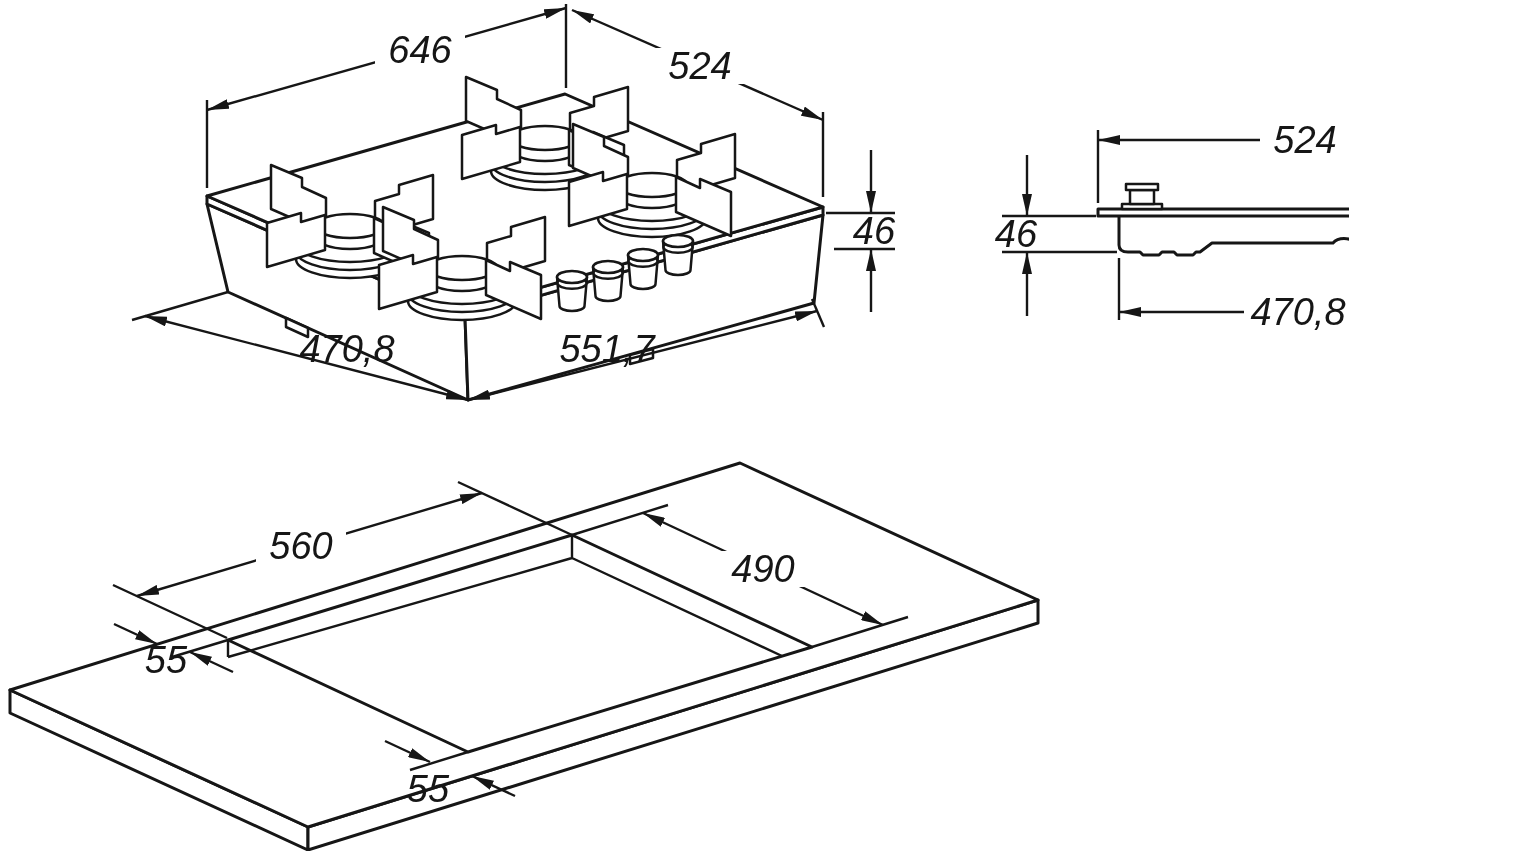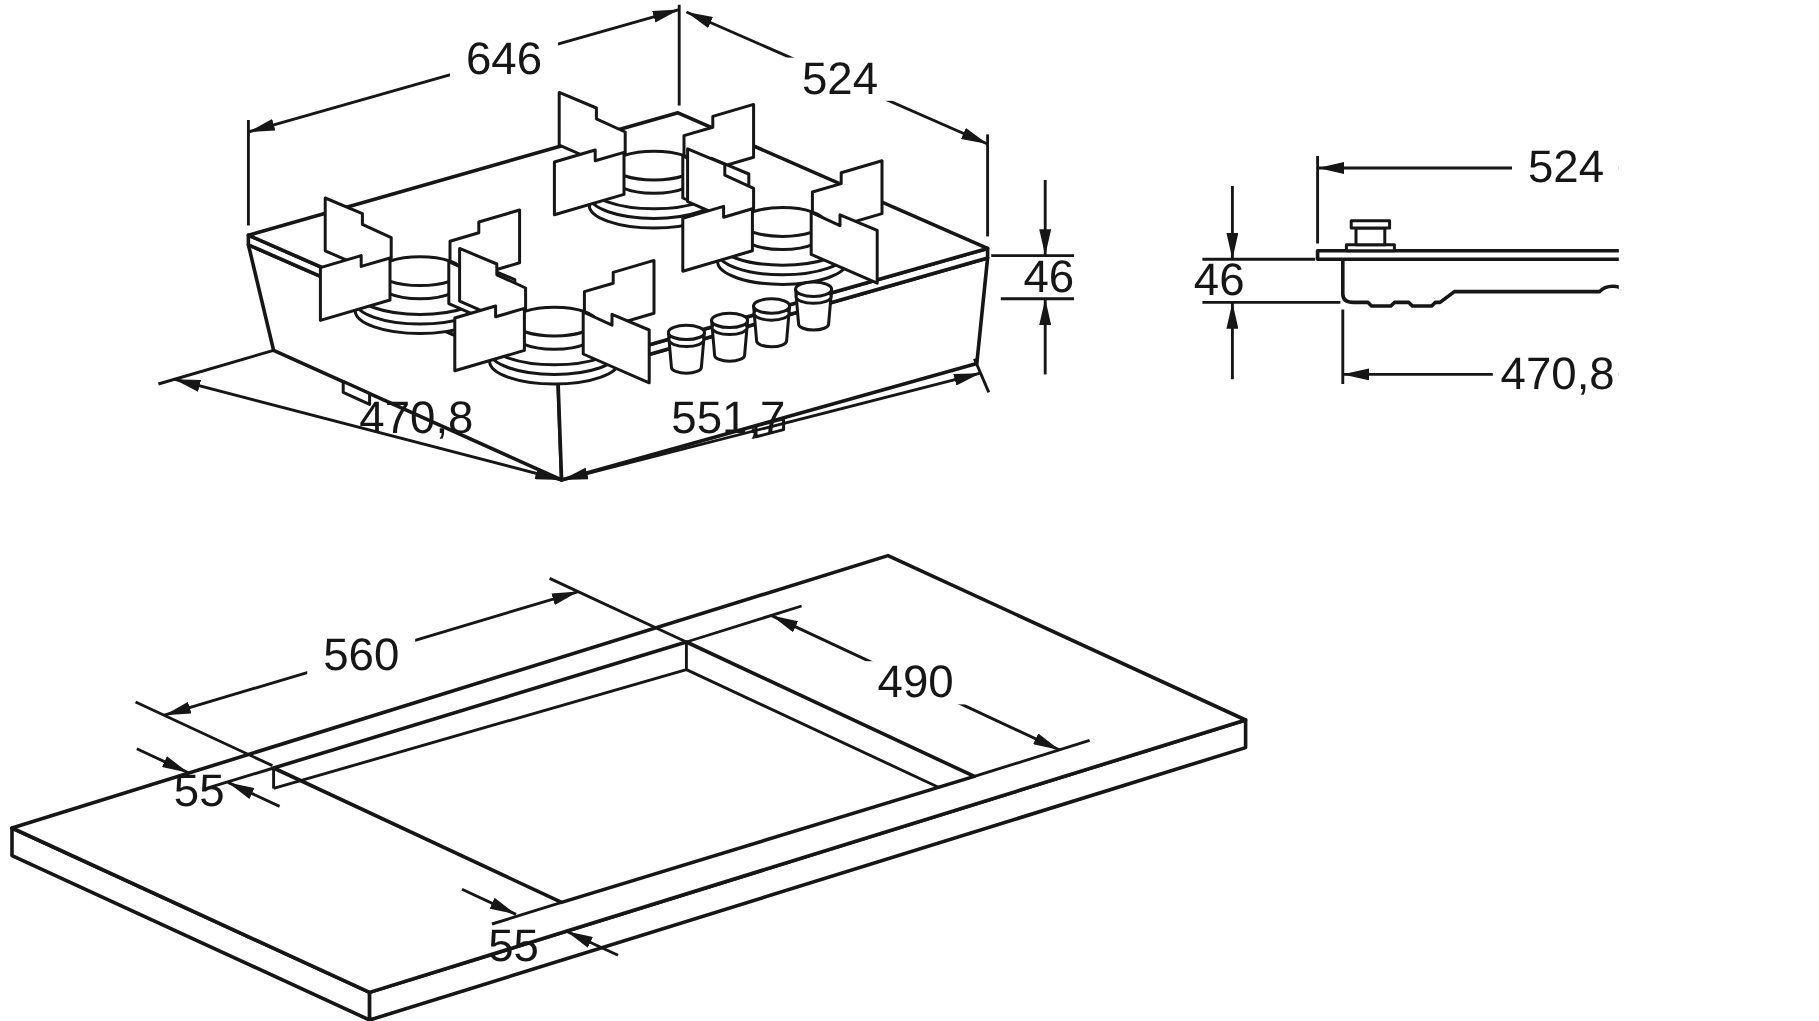--- a/index.html
+++ b/index.html
@@ -1,16 +1,16 @@
 <!DOCTYPE html>
 <html><head>
 <meta charset="utf-8">
 <style>
   html,body{margin:0;padding:0;background:#ffffff;}
-  .stage{position:relative;width:1349px;height:851px;background:#fff;overflow:hidden;}
+  .stage{position:relative;width:1349px;height:851px;background:#fff;overflow:hidden;font-style:italic;}
   svg{display:block;}
   .ol{fill:#ffffff;stroke:#161616;stroke-width:3;stroke-linejoin:round;}
   .ol2{fill:#ffffff;stroke:#161616;stroke-width:2.5;stroke-linejoin:round;}
   .ln{fill:none;stroke:#161616;stroke-width:3;stroke-linejoin:round;stroke-linecap:round;}
   .dim{fill:none;stroke:#161616;stroke-width:2.4;stroke-linejoin:round;}
   .bg{fill:#ffffff;stroke:none;}
   .dtxt{font-family:"Liberation Sans", sans-serif;font-size:38px;fill:#161616;
         text-anchor:middle;dominant-baseline:central;}
 </style>
 </head>

